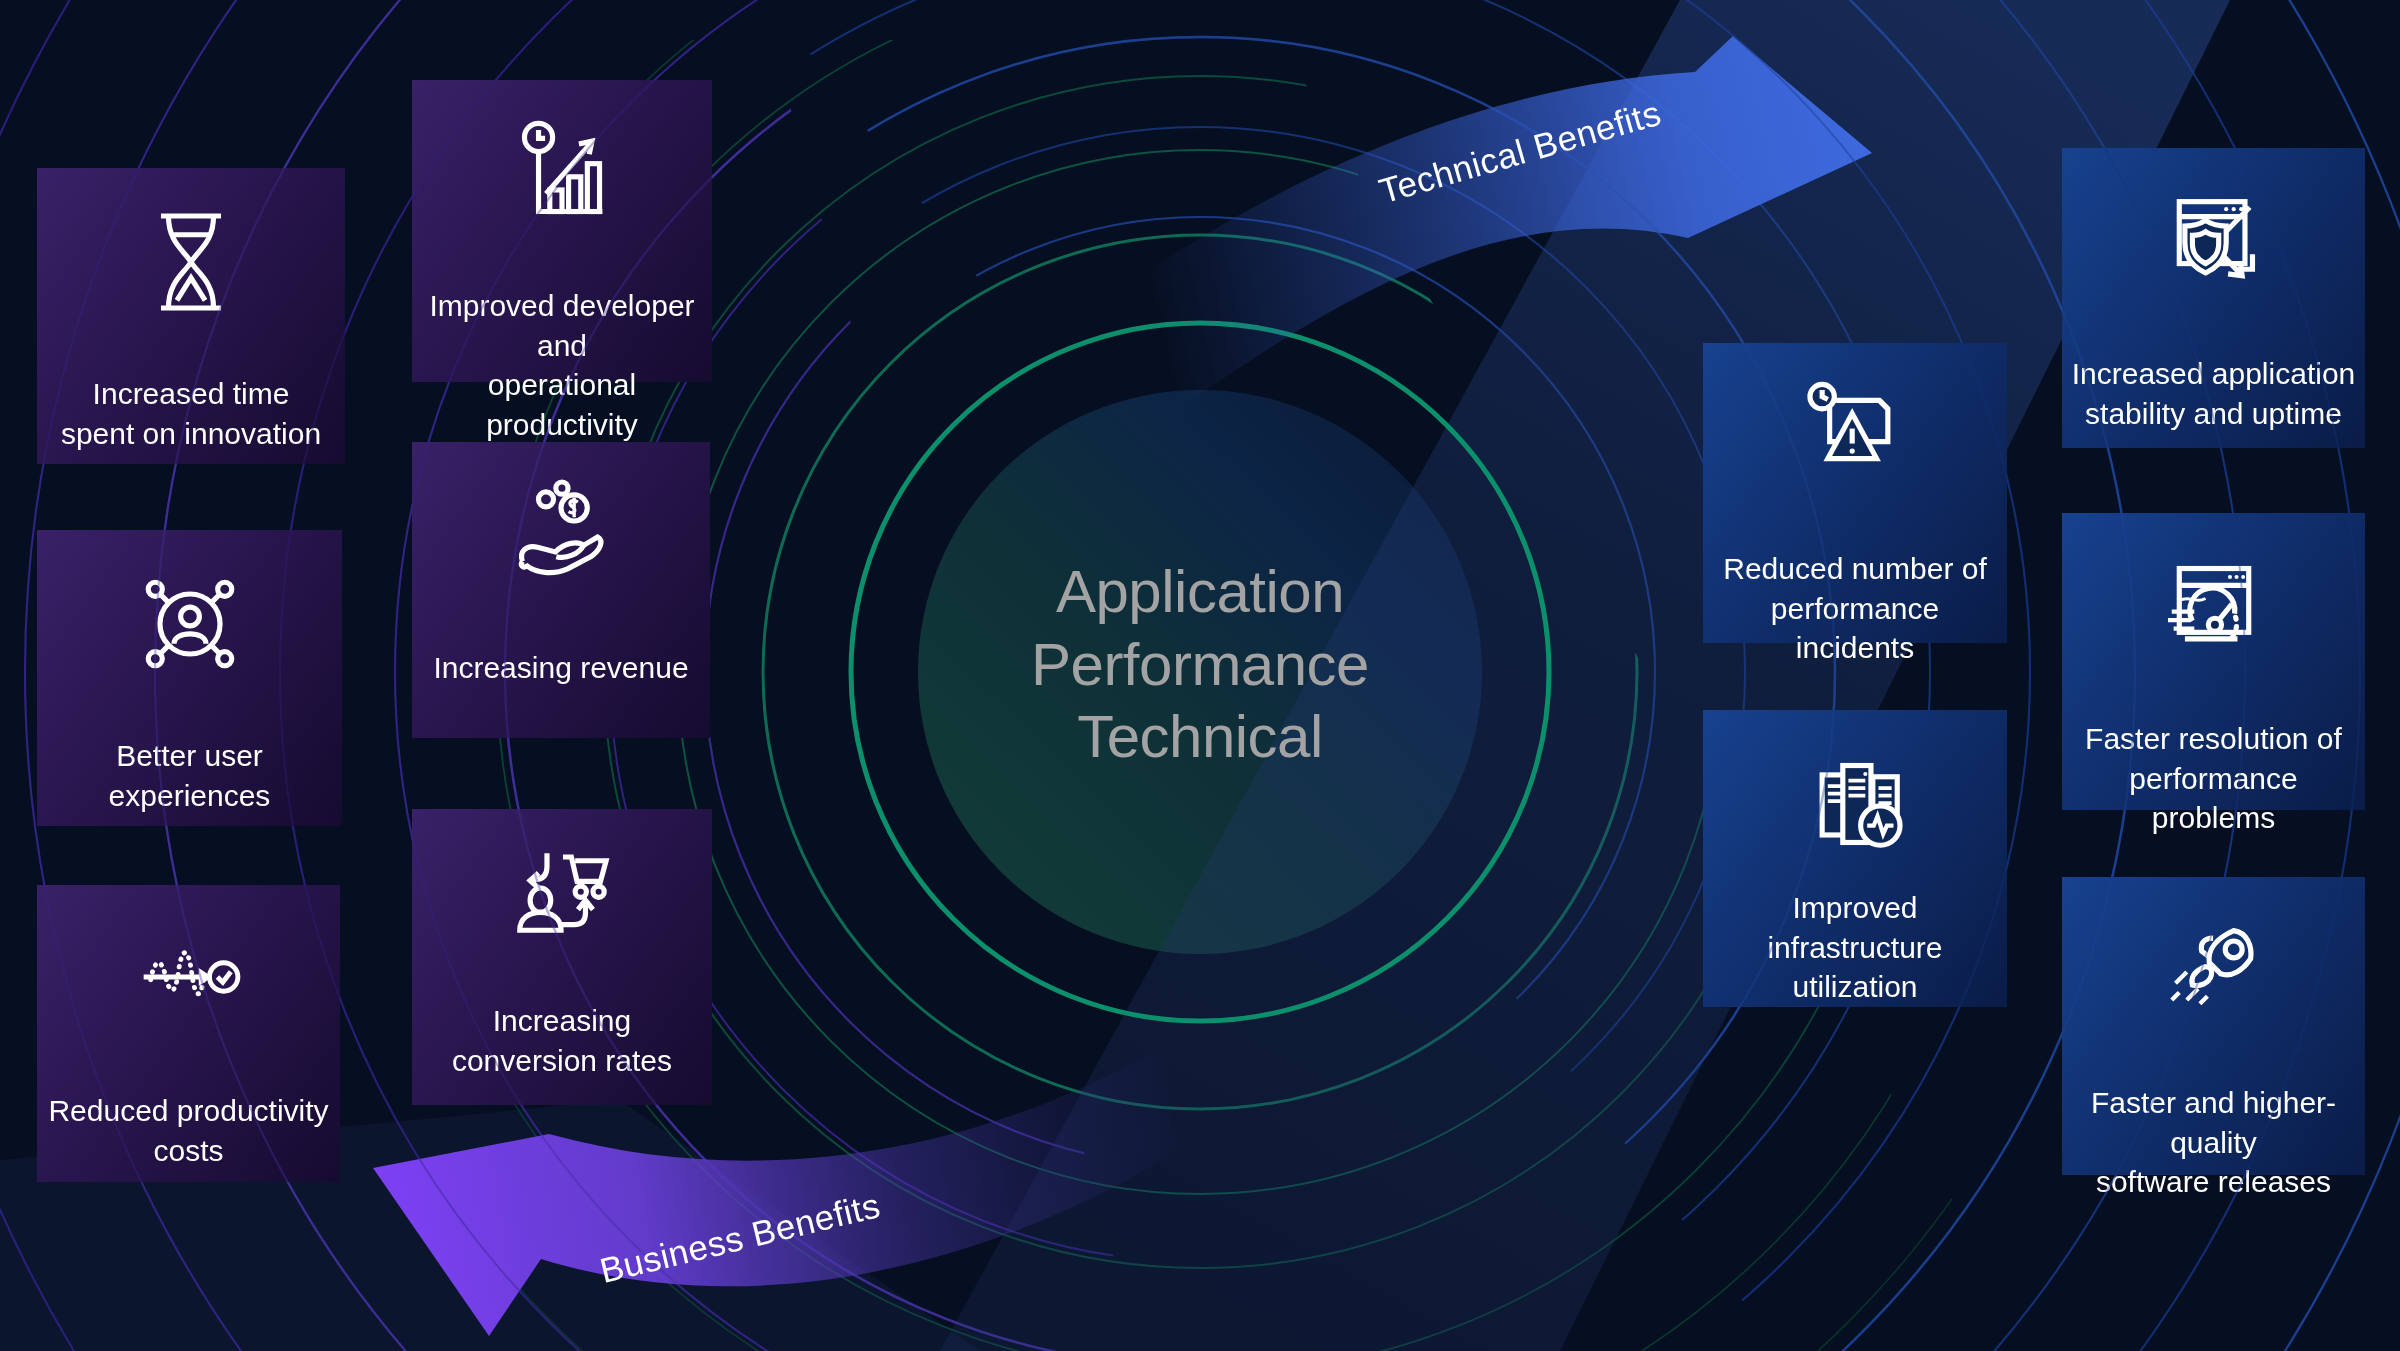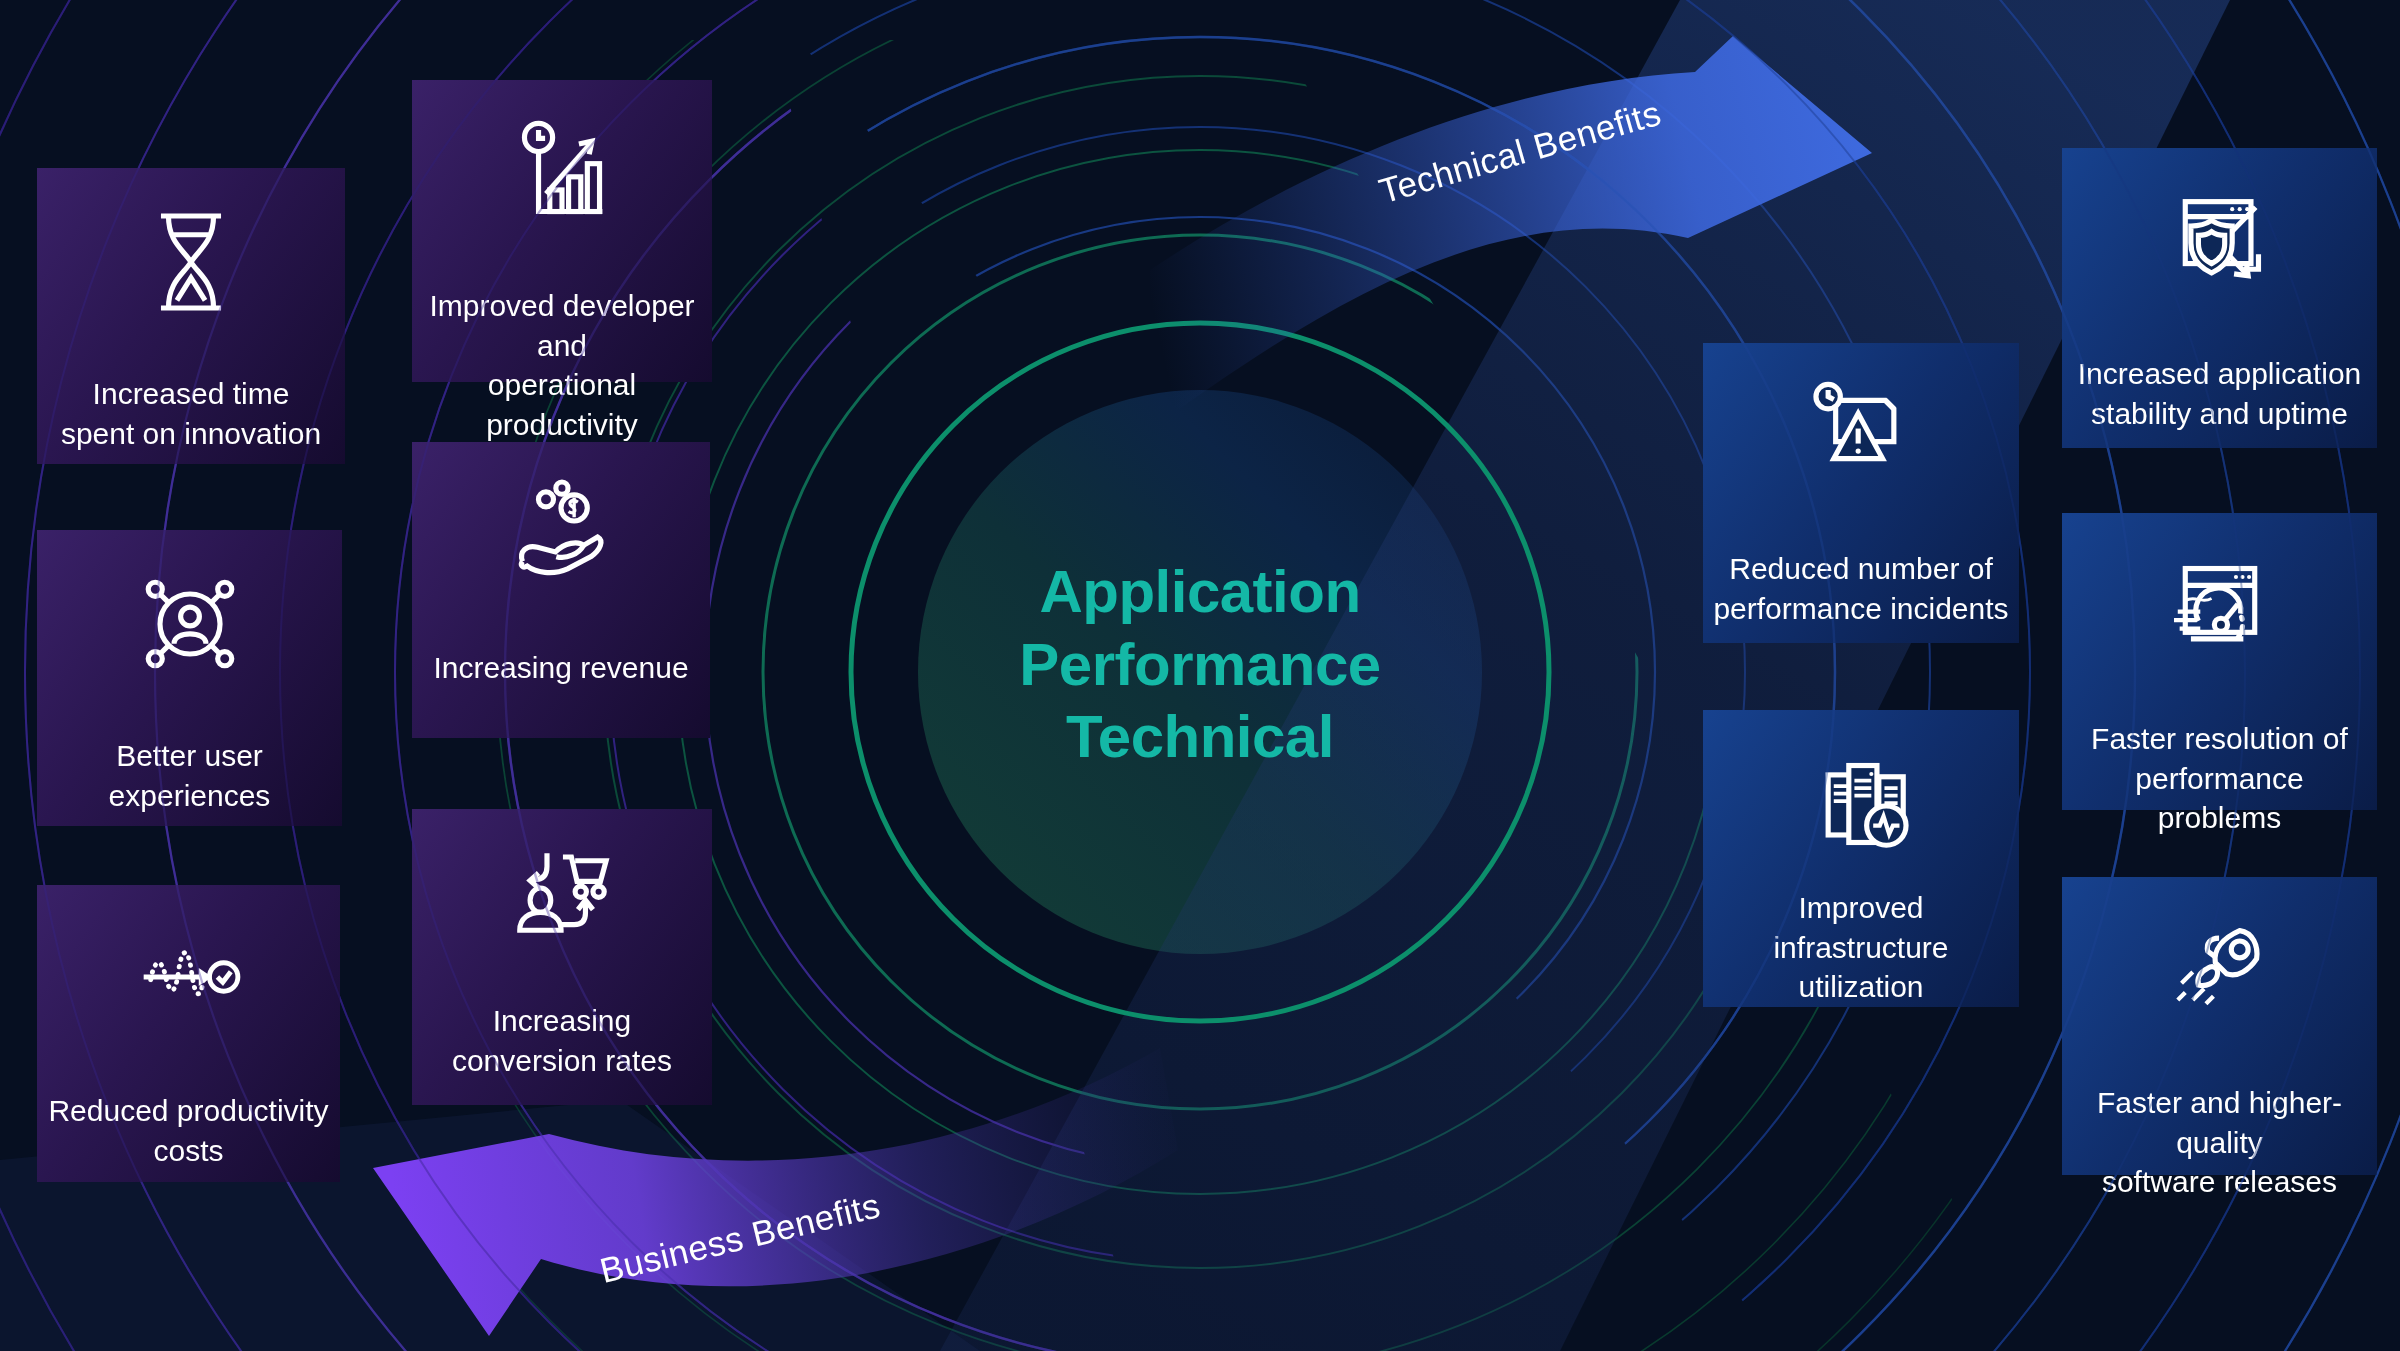--- a/index.html
+++ b/index.html
@@ -1,31 +1,31 @@
 <!DOCTYPE html>
 <html><head>
 <meta charset="utf-8">
 <style>
   html,body{margin:0;padding:0;background:#060F21;}
   #canvas{position:relative;width:2400px;height:1351px;overflow:hidden;
           background:#060F21;font-family:"Liberation Sans",sans-serif;}
   svg.decor{position:absolute;left:0;top:0;}
   .card{position:absolute;}
   .card.business{background:linear-gradient(126deg,#3A2168 0%,#2A1650 42%,#150B2F 100%);}
-  .card.technical{background:linear-gradient(126deg,#17428F 0%,#102E6C 48%,#0A1C47 100%);padding-left:12px;}
+  .card.technical{background:linear-gradient(126deg,#17428F 0%,#102E6C 48%,#0A1C47 100%);}
   .card .icon{position:absolute;top:28px;left:0;right:0;height:132px;
               display:flex;align-items:center;justify-content:center;}
   .card .icon svg{stroke:#FFFFFF;fill:none;stroke-width:5.5;}
   .card .label{position:absolute;top:206px;left:8px;right:8px;text-align:center;
                color:#FFFFFF;font-size:30px;line-height:1.32;}
   .card .label span{display:block;}
   .card .label.three-line{top:178px;}
   .card .label.mid{top:192px;}
   .center-title{position:absolute;left:900px;top:556px;width:600px;text-align:center;
-                color:#14b8a6;font-size:60px;font-weight:bold;line-height:1.21;
+                color:#a3a3a3;font-size:60px;font-weight:normal;line-height:1.21;
                 letter-spacing:-0.5px;}
   .center-title span{display:block;}
   .arrow-label{position:absolute;color:#FFFFFF;font-size:35px;text-align:center;
                width:500px;letter-spacing:0.5px;}
   #tech-label{left:1270px;top:132px;transform:rotate(-16deg);}
   #biz-label{left:490px;top:1218px;transform:rotate(-13.5deg);}
 </style>
 </head>
 <body>
 

